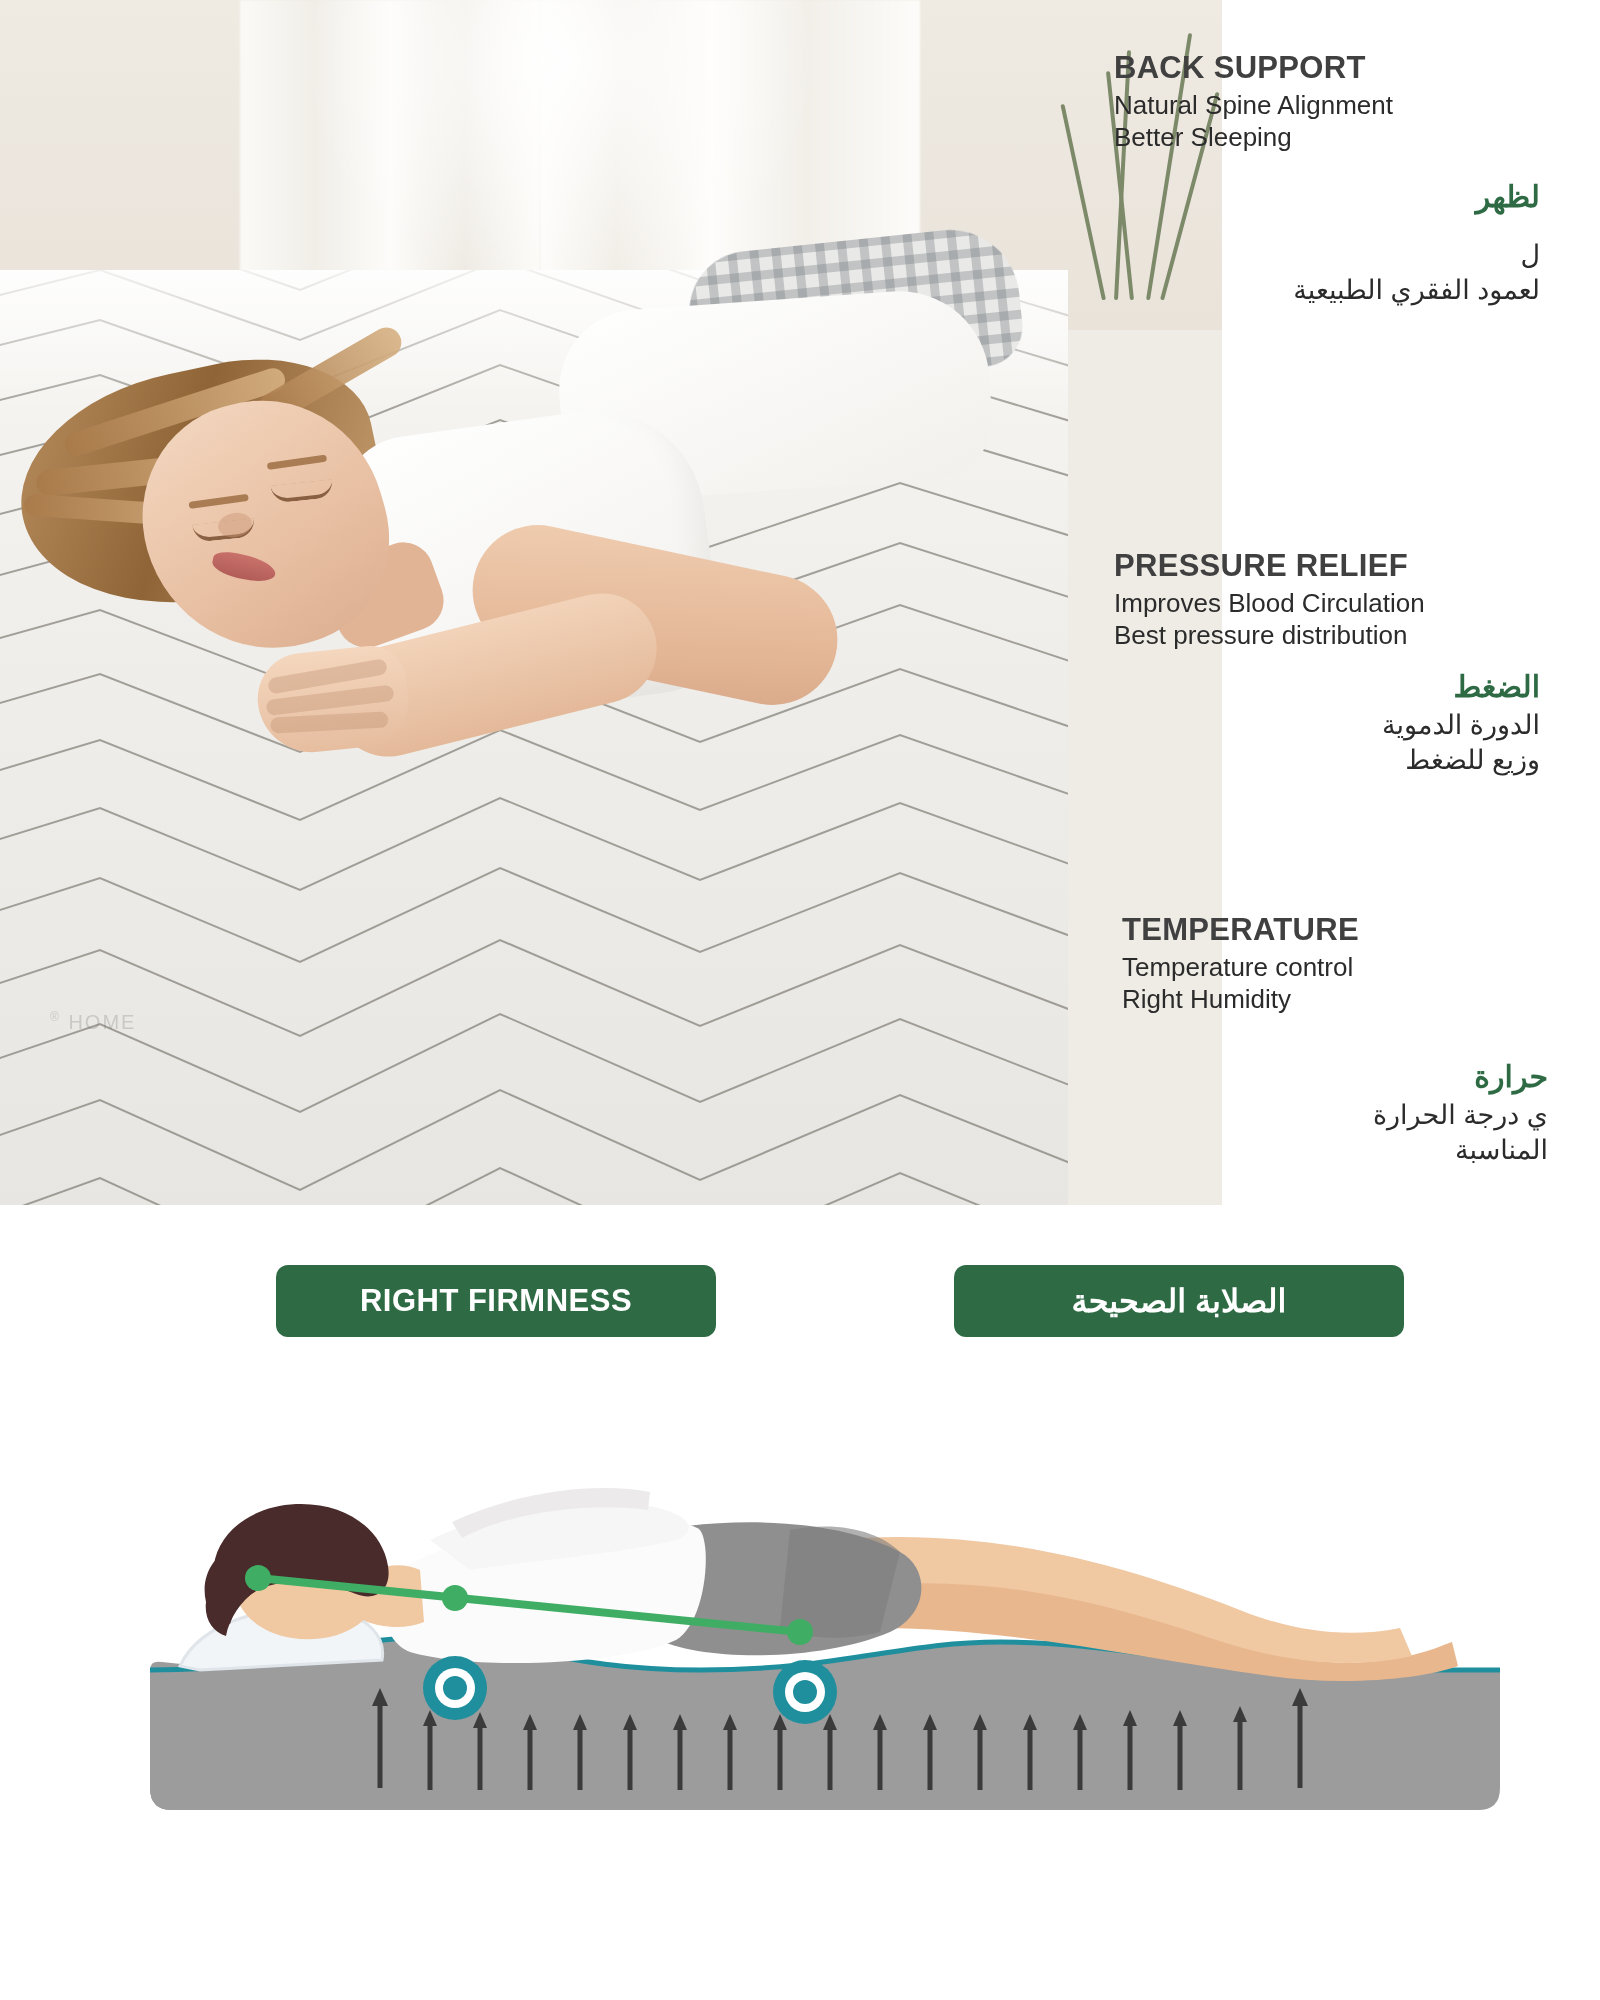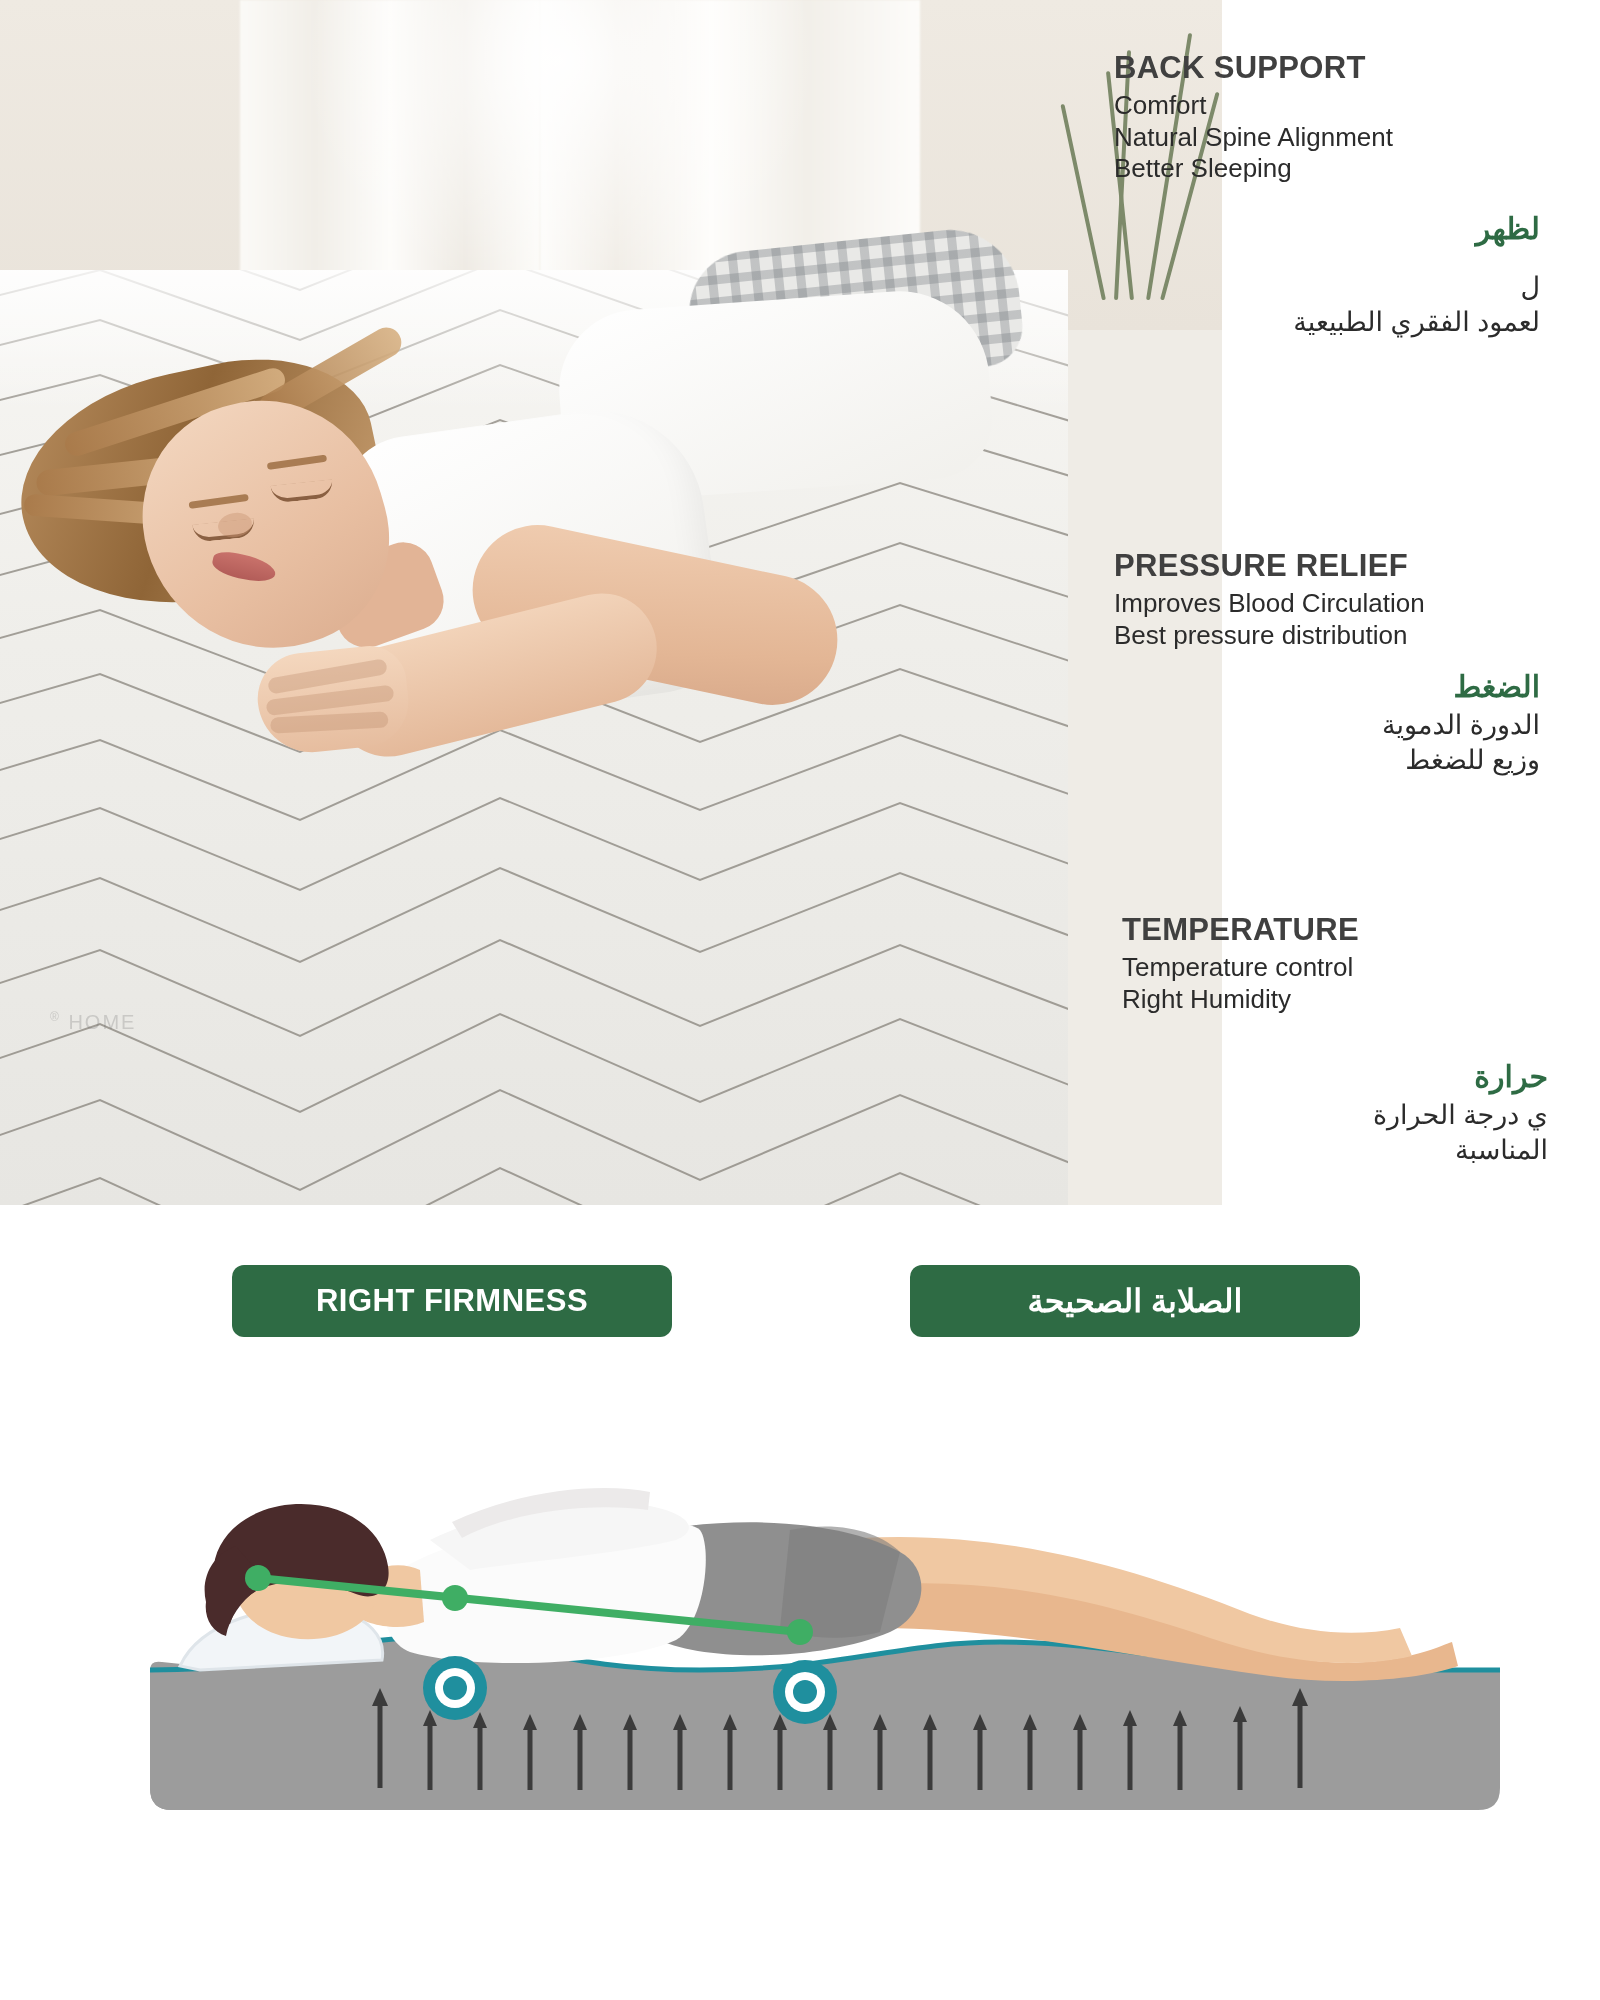--- a/index.html
+++ b/index.html
@@ -206,20 +206,21 @@
   }
   .pill {
     position:absolute;
     background:#2e6b44;
     color:#ffffff;
     border-radius: 12px;
     font-size: 31px;
     font-weight: bold;
     display:flex; align-items:center; justify-content:center;
     letter-spacing:0.5px;
+    margin-left:44px;
   }
   .pill-en { left:232px; top:25px; width:440px; height:72px; }
   .pill-ar { left:910px; top:25px; width:450px; height:72px; font-size:32px; direction:rtl; }
 
   .diagram { position:absolute; left:0; top:130px; width:1600px; height:620px; }
 </style>
 </head>
 <body>
 
 <div class="top-section">
@@ -301,21 +302,20 @@
     <div class="watermark">
       <span class="reg">®</span>
       <span>HOME</span>
     </div>
   </div>
 
   <div class="features">
 
     <div class="feature-block" style="top:50px;">
       <div class="f-title">BACK SUPPORT</div>
-      <div class="f-line">Comfort</div>
       <div class="f-line">Natural Spine Alignment</div>
       <div class="f-line">Better Sleeping</div>
       <div class="ar-title" style="margin-top:26px;">لظهر</div>
       <div class="ar-line" style="margin-top:24px;">ل</div>
       <div class="ar-line">لعمود الفقري الطبيعية</div>
     </div>
 
     <div class="feature-block" style="top:548px;">
       <div class="f-title">PRESSURE RELIEF</div>
       <div class="f-line">Improves Blood Circulation</div>

